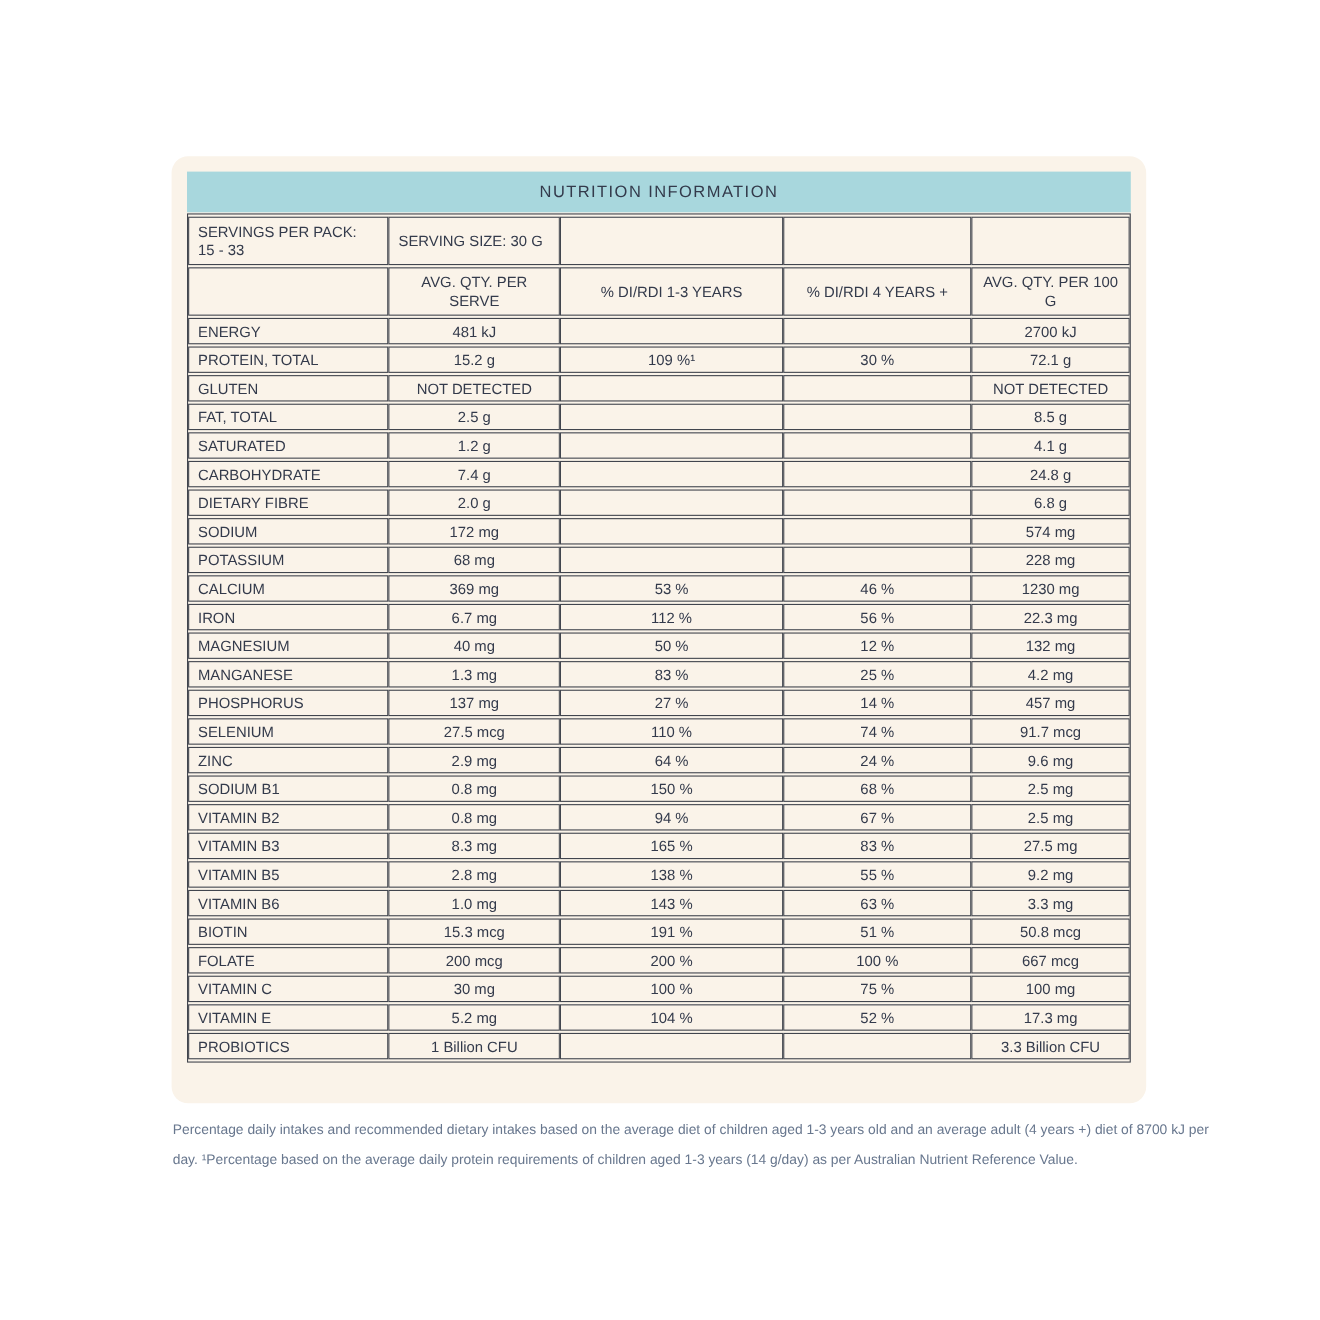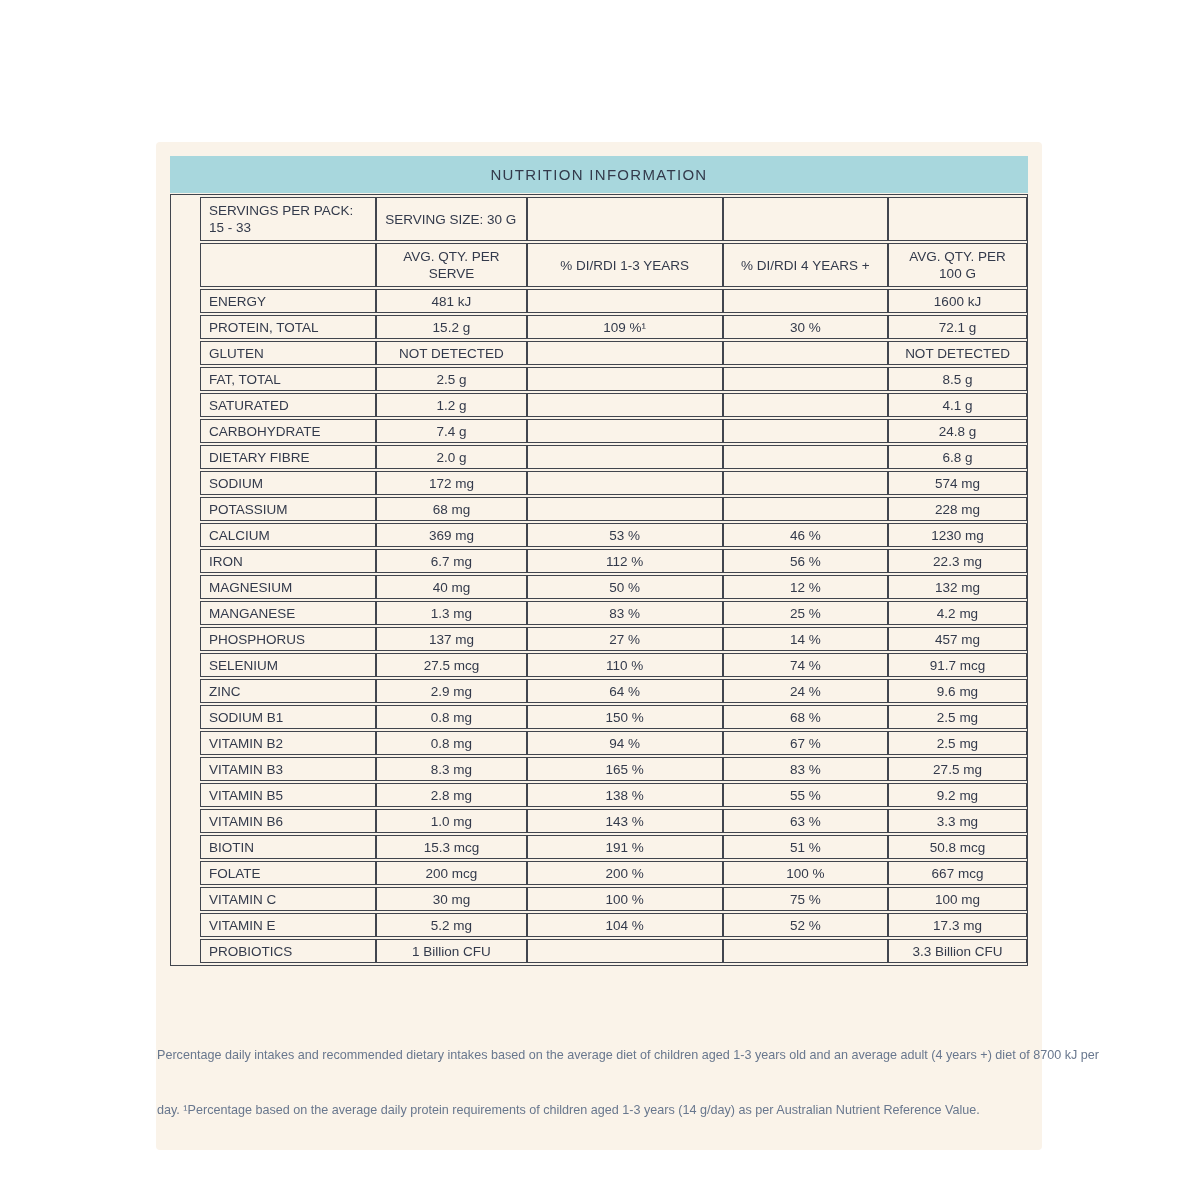--- a/index.html
+++ b/index.html
@@ -6,42 +6,41 @@
   html, body {
     margin: 0; padding: 0;
     width: 1200px; height: 1200px;
     background: var(--page-bg, #ffffff);
     font-family: "Liberation Sans", sans-serif;
     position: relative;
   }
   .panel {
     position: absolute;
     left: 156px; top: 142px;
-    width: 886px; height: 1008px;
+    width: 886px; height: 861px;
     background: var(--panel-bg, #faf3e9);
-    border-radius: 4px;
+    border-radius: 15px;
     padding: 14px 14px;
   }
   .title-bar {
     width: 100%; height: 37px;
     background: var(--header-bg, #a8d7dd);
     color: var(--text, #333a4b);
     font-size: 15px;
     letter-spacing: 1.3px;
     text-align: center;
     line-height: 37px;
   }
   table.nutri {
     width: 100%;
     table-layout: fixed;
     border-collapse: separate;
     border-spacing: 0 2px;
     border: 1px solid var(--border, #41454e);
     margin-top: 1px;
-    padding-left: 29px;
   }
   td {
     border: 1px solid var(--border, #41454e);
     background: var(--panel-bg, #faf3e9);
     color: var(--text, #333a4b);
     font-size: 13.5px;
     padding: 2px 8px;
     height: 24px;
     line-height: 17px;
     text-align: center;
@@ -52,21 +51,21 @@
   td.left { text-align: left; }
   td.hdr  { text-align: center; vertical-align: middle; }
   .footnote {
     position: absolute;
     left: 157px; top: 1014px;
     width: 900px;
     color: var(--footnote, #68778e);
     font-size: 12.6px;
     line-height: 27px;
   }
-  .footnote div { white-space: nowrap; margin-top: 28px; }
+  .footnote div { white-space: nowrap; }
 </style>
 </head>
 <body>
 
 <div class="panel">
   <div class="title-bar">NUTRITION INFORMATION</div>
   <table class="nutri">
     <colgroup>
       <col style="width:21.3%">
       <col style="width:18.2%">
@@ -91,21 +90,21 @@
         <td class="hdr">% DI/RDI 1-3 YEARS</td>
         <td class="hdr">% DI/RDI 4 YEARS +</td>
         <td class="hdr">AVG. QTY. PER 100 G</td>
       </tr>
 
     <tr>
           <td class="left">ENERGY</td>
           <td>481 kJ</td>
           <td></td>
           <td></td>
-          <td>1600 kJ</td>
+          <td>2700 kJ</td>
         </tr>
         <tr>
           <td class="left">PROTEIN, TOTAL</td>
           <td>15.2 g</td>
           <td>109 %¹</td>
           <td>30 %</td>
           <td>72.1 g</td>
         </tr>
         <tr>
           <td class="left">GLUTEN</td>

